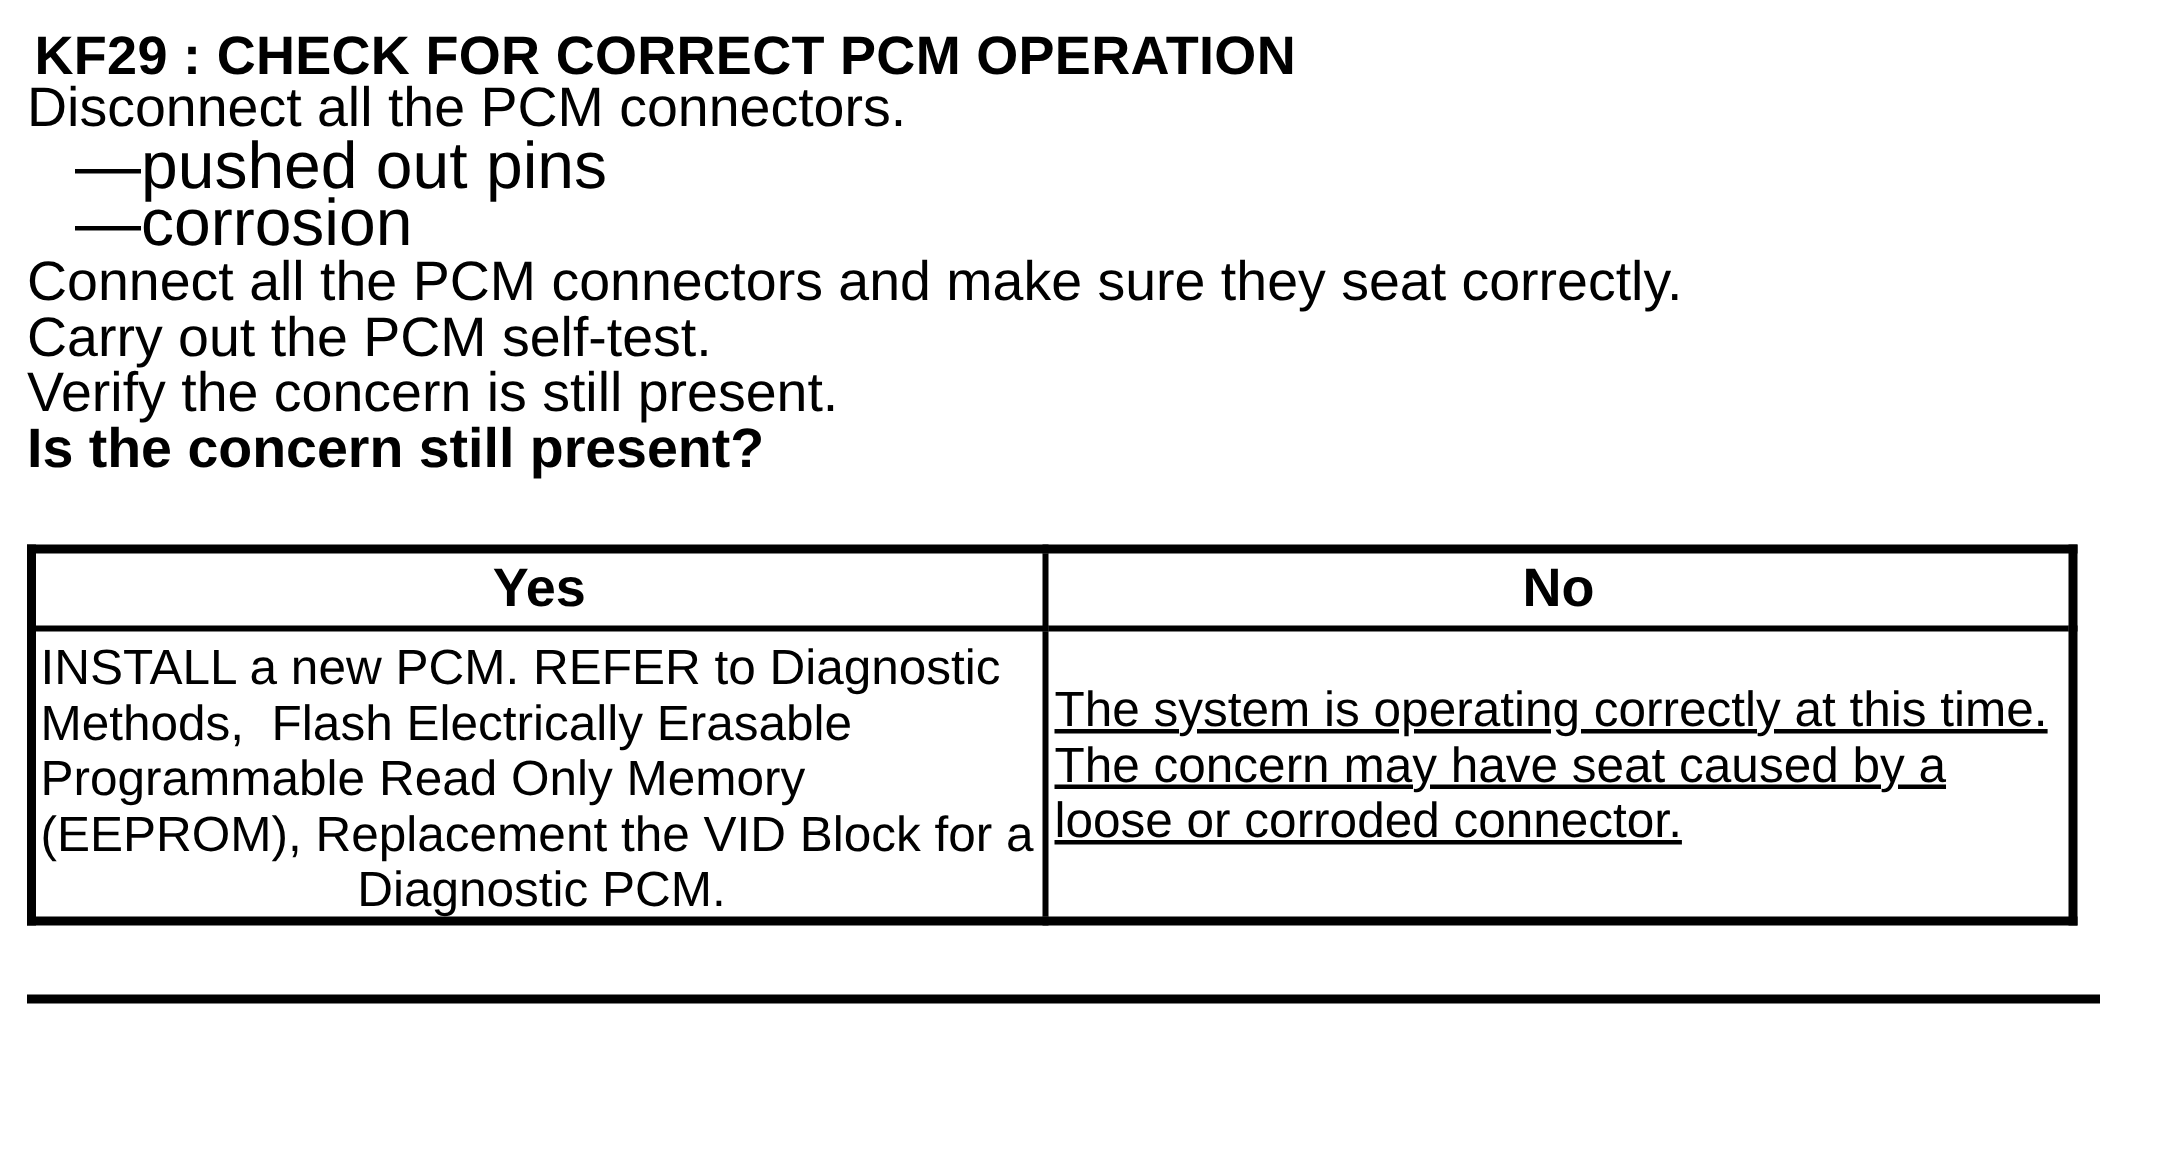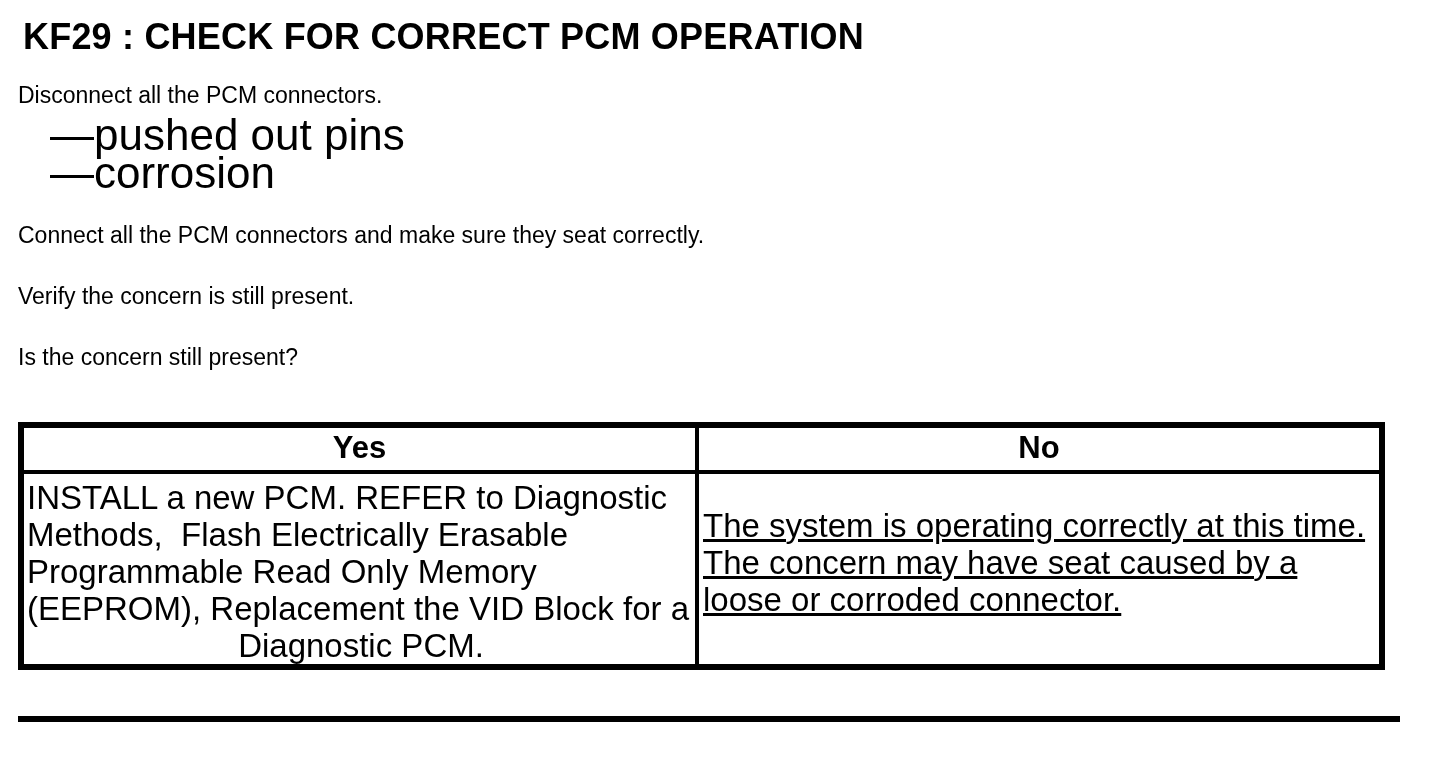--- a/index.html
+++ b/index.html
@@ -15,46 +15,46 @@
   .title {
     font-size: 36px;
     font-weight: bold;
     line-height: 30px;
     margin: 8px 0 0 5px;
     letter-spacing: 0.2px;
     white-space: pre;
   }
 
   .step {
-    font-size: 23px;
+    font-size: 37px;
     line-height: 35px;
-    margin-top: 26px;
+    margin-top: 2px;
     white-space: pre;
   }
   .dash-item {
     font-size: 44px;
     line-height: 38px;
     margin: 0 0 0 32px;
     white-space: pre;
   }
   .dash-item.first { margin-top: 3px; }
-  .question { font-weight: normal; }
+  .question { font-weight: bold; }
 
   table.decision {
     border-collapse: collapse;
     table-layout: fixed;
     width: 1367px;
     margin-top: 47px;
     border: 6px solid #000000;
   }
   table.decision th, table.decision td {
     border: 4px solid #000000;
   }
   th.col-header {
-    font-size: 31px;
+    font-size: 36px;
     font-weight: bold;
     text-align: center;
     height: 47px;
     padding: 2px 0 4px 0;
     vertical-align: middle;
   }
   td.cell {
     font-size: 33px;
     height: 186px;
     overflow: visible;
@@ -78,20 +78,21 @@
 <body>
 
 <div class="page">
 
   <div class="title">KF29 : CHECK FOR CORRECT PCM OPERATION</div>
 
   <div class="step">Disconnect all the PCM connectors.</div>
   <div class="dash-item first">—pushed out pins</div>
   <div class="dash-item">—corrosion</div>
   <div class="step">Connect all the PCM connectors and make sure they seat correctly.</div>
+  <div class="step">Carry out the PCM self-test.</div>
   <div class="step">Verify the concern is still present.</div>
   <div class="step question">Is the concern still present?</div>
 
   <table class="decision">
     <colgroup>
       <col style="width:676px">
       <col>
     </colgroup>
     <thead>
       <tr>

